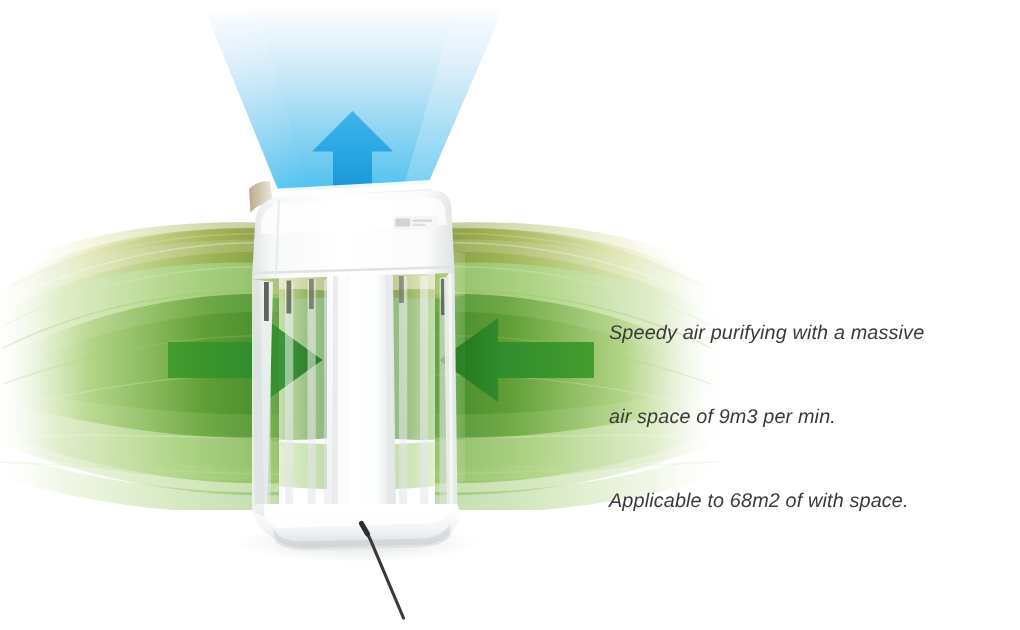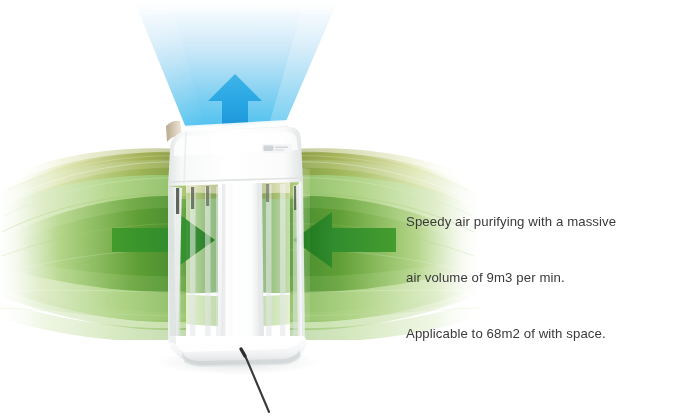--- a/index.html
+++ b/index.html
@@ -17,21 +17,21 @@
   .caption{
     position:absolute;
     left:406px; top:176px;
     width:240px;
     color:#3a3a3a;
     font-size:13.2px;
     line-height:18.6px;
     letter-spacing:0.1px;
     white-space:pre;
   }
-  .caption div{white-space:pre;}
+  .caption div{white-space:pre;font-style:italic;}
 </style>
 </head>
 <body>
 
 <div id="stage">
 
   <svg id="art" width="680" height="420" viewBox="0 0 680 420">
     <defs>
 
       <linearGradient id="blueplume" x1="0" y1="0" x2="0" y2="1">
@@ -325,17 +325,17 @@
         <path d="M 241,349 L 245,356" stroke="#2e2e2e" stroke-width="3.4" fill="none" stroke-linecap="round"></path>
       </g>
 
       <path d="M 168,186 L 173,186 L 176,344 L 170,342 Z" fill="#aeb5b7" opacity="0.18"></path>
     </g>
 
   </svg>
 
   <div class="caption">
     <div>Speedy air purifying with a massive</div>
-    <div>air volume of 9m3 per min.</div>
+    <div>air space of 9m3 per min.</div>
     <div>Applicable to 68m2 of with space.</div>
   </div>
 
 </div>
 
 </body></html>

